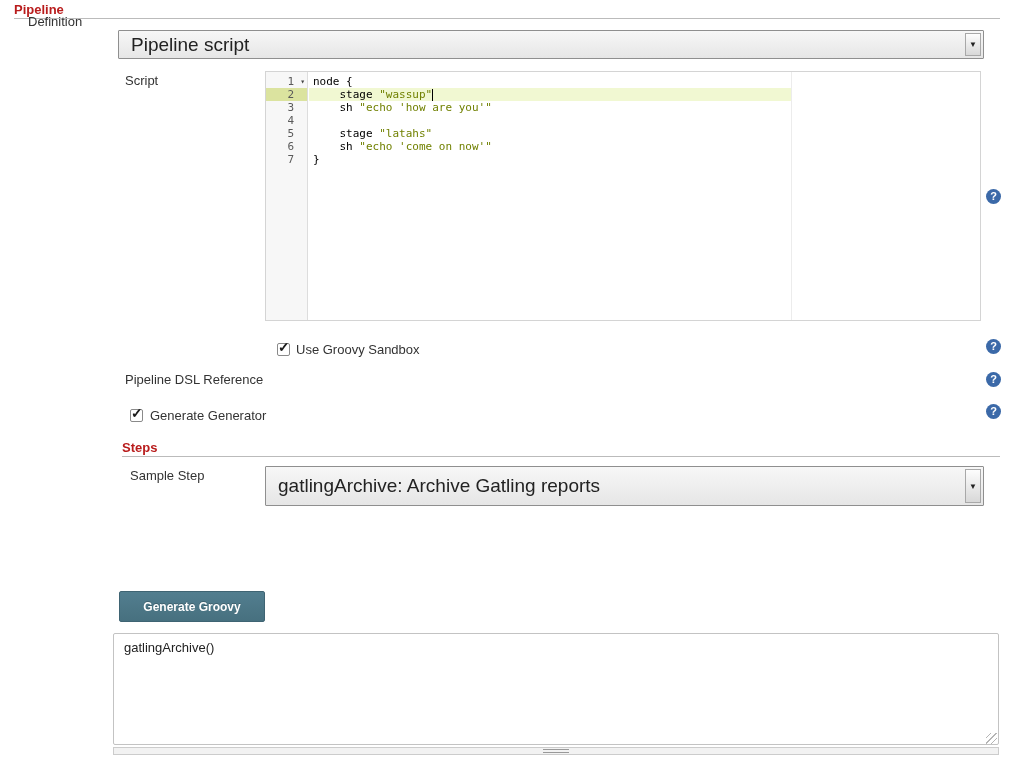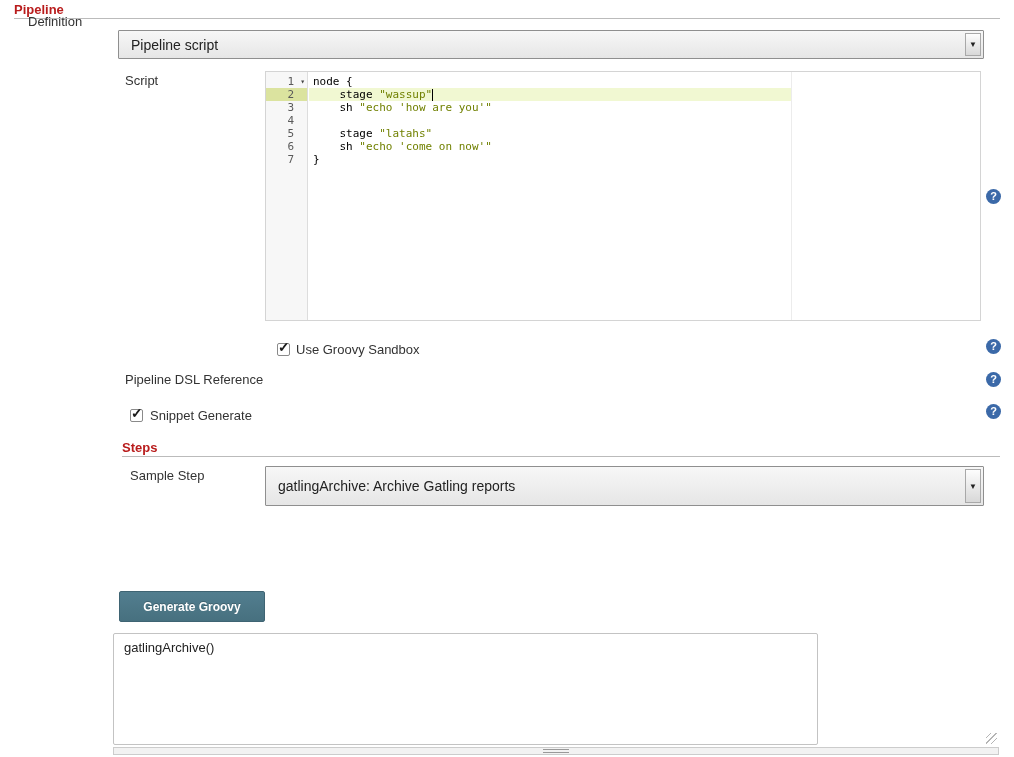--- a/index.html
+++ b/index.html
@@ -13,21 +13,21 @@
 
   
   .select {
     position:absolute; height:29px;
     background:linear-gradient(#f7f7f7,#e6e6e6);
     border:1px solid #8f8f8f; border-radius:1px;
     cursor:default;
   }
   .select .select-value {
     position:absolute; left:12px; top:0; bottom:0;
-    display:flex; align-items:center; color:#222; font-size:14px;text-align:right;
+    display:flex; align-items:center; color:#222; font-size:19px;text-align:right;
   }
   .select .dd-arrow {
     position:absolute; right:2px; top:2px; bottom:2px; width:16px;
     border:1px solid #a8a8a8; background:linear-gradient(#fdfdfd,#d8d8d8);
     display:flex; align-items:center; justify-content:center;
     font-size:8px; color:#222;
   }
 
   
   .editor {
@@ -71,21 +71,21 @@
     position:absolute; left:119px; top:591px; width:146px; height:31px;
     background:linear-gradient(var(--button,#527e8f),#47707f);
     border:1px solid #3f6473; border-radius:2px;
     color:#fff; font-weight:bold; font-size:12px;
     display:flex; align-items:center; justify-content:center; cursor:pointer;
     text-shadow:0 -1px 0 rgba(0,0,0,0.2);
   }
 
   
   .result-box {
-    position:absolute; left:113px; top:633px; width:705px; height:112px;
+    position:absolute; left:113px; top:633px; width:886px; height:112px;
     border:1px solid #c3c3c3; border-radius:2px; background:#fff;
     font-family:"Liberation Sans", sans-serif; font-size:13px; color:#222;
     padding:6px 10px; resize:none; outline:none;
   }
   .resize-grip {
     position:absolute; left:986px; top:733px; width:11px; height:11px;
     background:repeating-linear-gradient(135deg, transparent 0 3px, #b5b5b5 3px 4px);
     pointer-events:none;
   }
 
@@ -142,21 +142,21 @@
   </div>
   <div class="label-text" style="left:296px; top:342px;">Use Groovy Sandbox</div>
   <div class="help-icon" style="top:339px;">?</div>
 
   <div class="label-text" style="left:125px; top:372px;">Pipeline DSL Reference</div>
   <div class="help-icon" style="top:372px;">?</div>
 
   <div class="checkbox" style="left:130px; top:409px;">
     <span class="check">✓</span>
   </div>
-  <div class="label-text" style="left:150px; top:408px;">Snippet Generate</div>
+  <div class="label-text" style="left:150px; top:408px;">Generate Generator</div>
   <div class="help-icon" style="top:404px;">?</div>
 
   <div class="abs section-title" style="left:122px; top:440px;">Steps</div>
   <div class="abs rule" style="left:122px; top:456px; width:878px;"></div>
 
   <div class="label-text" style="left:130px; top:468px;">Sample Step</div>
   <div class="select" style="left:265px; top:466px; width:719px; height:40px;">
     <span class="select-value">gatlingArchive: Archive Gatling reports</span>
     <span class="dd-arrow">▼</span>
   </div>

